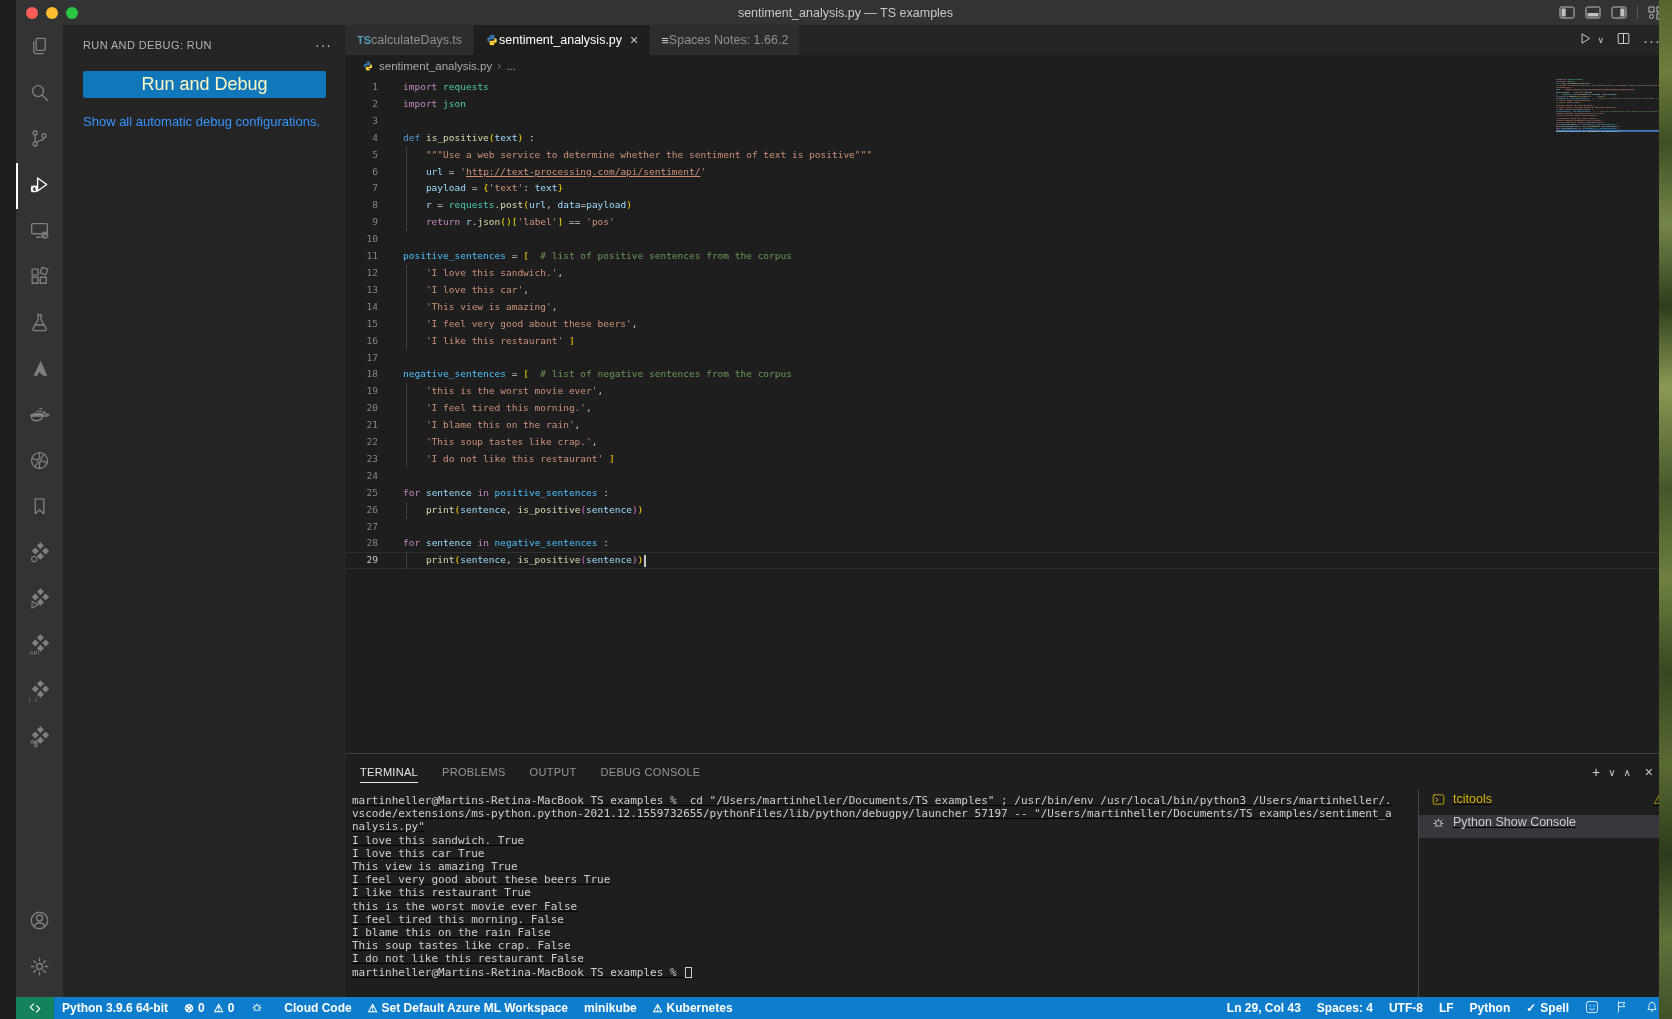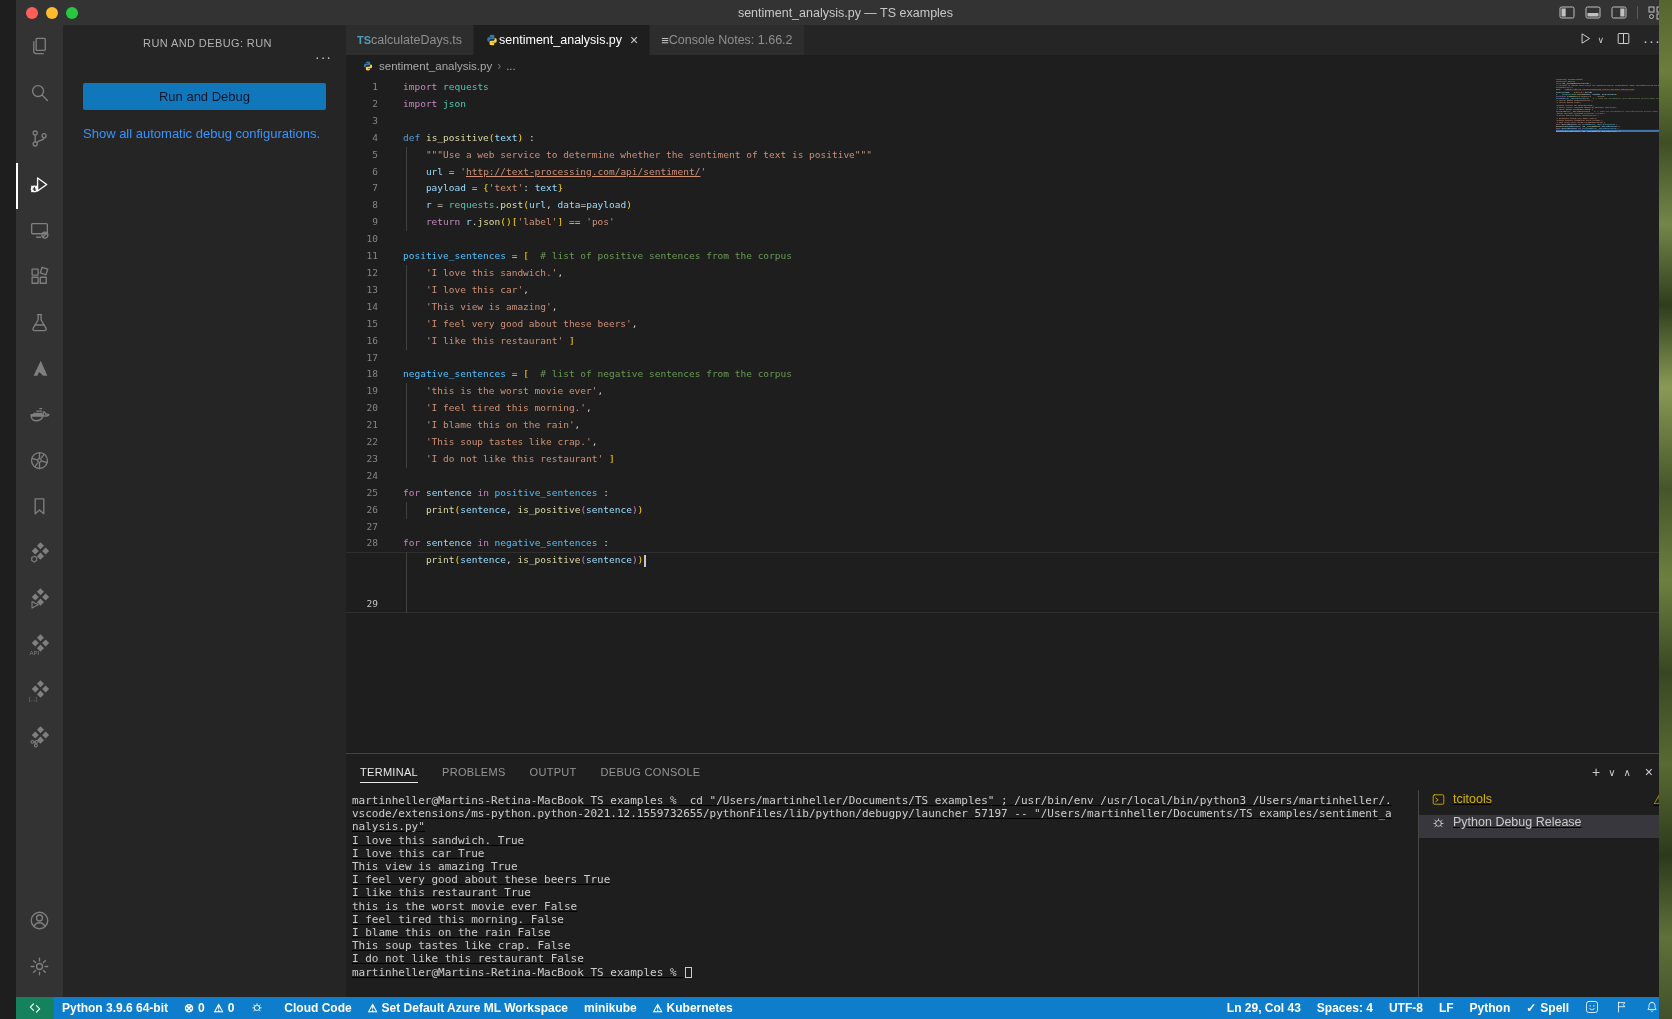--- a/index.html
+++ b/index.html
@@ -28,23 +28,23 @@
   
   .activitybar { width:47px; background:#333333; display:flex; flex-direction:column; align-items:stretch; flex:0 0 auto; }
   .ab-top { flex:1 1 auto; display:flex; flex-direction:column; }
   .ab-item { height:46px; display:flex; align-items:center; justify-content:center; color:#7f7f7f; border-left:2px solid transparent; border-right:2px solid transparent; cursor:pointer; }
   .ab-item.active { color:#ffffff; border-left-color:#ffffff; }
   .ab-item svg { width:23px; height:23px; }
   .ab-bottom { display:flex; flex-direction:column; padding-bottom:6px; }
 
   
   .sidebar { width:283px; background:#252526; color:#cccccc; flex:0 0 auto; display:flex; flex-direction:column; }
-  .sb-header { display:flex; align-items:center; padding:12px 14px 6px 20px; font-size:11px; letter-spacing:.4px; color:#b3b3b3;flex-direction:column; }
+  .sb-header { display:flex; align-items:center; padding:12px 14px 6px 20px; font-size:11px; letter-spacing:.4px; color:#b3b3b3; }
   .sb-more { margin-left:auto; color:#c5c5c5; font-size:14px; letter-spacing:1px; cursor:pointer; }
-  .sb-run-btn { margin:12px 20px 0 20px; height:27px; background:#1177bb; color:#0f172a; border:none; font-size:13px; font-family:"Liberation Sans",sans-serif; cursor:pointer; border-radius:2px; }
+  .sb-run-btn { margin:12px 20px 0 20px; height:27px; background:#1177bb; color:#fef9c3; border:none; font-size:18px; font-family:"Liberation Sans",sans-serif; cursor:pointer; border-radius:2px; }
   .sb-text { margin:18px 20px 0 20px; font-size:13px; line-height:19px; color:#cccccc; }
   .sb-text2 { margin:14px 22px 0 20px; font-size:13px; line-height:19px; }
   .sb-link { color:#3794ff; cursor:pointer; text-decoration:none; }
 
   
   .editor-col { flex:1 1 auto; display:flex; flex-direction:column; min-width:0; }
 
   .tabbar { height:30px; background:#252526; display:flex; align-items:stretch; flex:0 0 auto; }
   .tab { display:flex; align-items:center; gap:0; padding:0 11px; font-size:12.5px; background:#2d2d2d; color:#8f8f8f; border-right:1px solid #252526; cursor:pointer; white-space:nowrap; }
   .tab.active { background:#1e1e1e; color:#ffffff; }
@@ -56,21 +56,21 @@
   .ea-more { font-size:15px; letter-spacing:1px; }
 
   .breadcrumb { height:21px; display:flex; align-items:center; gap:5px; padding-left:16px; font-size:11.5px; color:#a9a9a9; background:#1e1e1e; flex:0 0 auto; }
   .breadcrumb .bc-sep { color:#6e6e6e; font-size:12px; }
 
   
   .code-area { flex:1 1 auto; position:relative; overflow:hidden; background:#1e1e1e; }
   .code-lines { font-family:"DejaVu Sans Mono", monospace; font-size:9.5px; line-height:16.9px; white-space:pre; color:#d4d4d4; padding-top:3px; }
   .line { display:flex; position:relative; }
   .line .num { width:32px; text-align:right; margin-right:25px; color:#858585; flex:0 0 auto; }
-  .line.cur .num { color:#c6c6c6;margin-top:44px; }
+  .line.cur .num { color:#c6c6c6; }
   .line.g::before { content:''; position:absolute; left:60px; top:0; bottom:0; border-left:1px solid #404040; }
   .line.cur { box-shadow: inset 0 1px 0 #2f2f2f, inset 0 -1px 0 #2f2f2f; }
   .tk-kw{color:#C586C0} .tk-def{color:#569CD6} .tk-fn{color:#DCDCAA} .tk-var{color:#9CDCFE}
   .tk-varb{color:#4FC1FF} .tk-str{color:#CE9178} .tk-com{color:#6A9955} .tk-mod{color:#4EC9B0}
   .tk-pln{color:#d4d4d4} .tk-b1{color:#ffd602} .tk-b2{color:#DA70D6}
   .tk-link{color:#CE9178; text-decoration:underline;}
   .caret { display:inline-block; width:1.5px; height:12px; background:#c6c6c6; vertical-align:middle; margin-left:1px; }
 
   .minimap { position:absolute; top:2px; right:4px; width:115px; height:600px; overflow:hidden; }
   .mm-inner { transform:scale(0.24,0.12); transform-origin:top left; width:480px; }
@@ -323,21 +323,21 @@
           <div class="tab active">
             <svg width="14" height="14" viewBox="0 0 24 24">
                 <path fill="#3776ab" d="M12 3c-4.2 0-3.9 1.8-3.9 1.8v1.9h4v.6H6.5S3.8 7 3.8 11.1s2.4 4 2.4 4h1.4v-2s-.1-2.4 2.4-2.4h3.9s2.3.1 2.3-2.2V5s.3-2-4.2-2z"></path>
                 <path fill="#ffd43b" d="M12 21c4.2 0 3.9-1.8 3.9-1.8v-1.9h-4v-.6h5.6s2.7.3 2.7-3.8-2.4-4-2.4-4h-1.4v2s.1 2.4-2.4 2.4h-3.9s-2.3-.1-2.3 2.2V19s-.3 2 4.2 2z"></path>
               </svg>
             <span>sentiment_analysis.py</span>
             <span class="close">×</span>
           </div>
           <div class="tab">
             <span class="listicon">≡</span>
-            <span>Console Notes: 1.66.2</span>
+            <span>Spaces Notes: 1.66.2</span>
           </div>
           <div class="editor-actions">
             <span>
               <svg width="15" height="15" viewBox="0 0 24 24" fill="none" stroke="currentColor" stroke-width="1.6" stroke-linejoin="round">
                   <path d="M6.5 4.5l12 7.5-12 7.5z"></path>
                 </svg>
             </span>
             <span class="chev">∨</span>
             <span>
               <svg width="15" height="15" viewBox="0 0 24 24" fill="none" stroke="currentColor" stroke-width="1.6">
@@ -477,21 +477,21 @@
                       <path d="M7.5 9.5l4 3-4 3"></path>
                     </svg></span>
                   <span>tcitools</span>
                   <span class="ts-warn">⚠</span>
                 </div>
                 <div class="ts-row selected">
                   <span><svg viewBox="0 0 24 24" fill="none" stroke="currentColor" stroke-width="1.4" stroke-linecap="round" stroke-linejoin="round">
                       <circle cx="12" cy="13.5" r="4.6"></circle>
                       <path d="M12 8.9V6.3M8.6 10.5L6.2 8.4M15.4 10.5l2.4-2.1M7.4 13.5H4.6M19.4 13.5h-2.8M8.6 16.7l-2.2 1.8M15.4 16.7l2.2 1.8"></path>
                     </svg></span>
-                  <span>Python Debug Release</span>
+                  <span>Python Show Console</span>
                 </div>
               </div>
           </div>
         </div>
       </div>
     </div>
 
     <div class="statusbar">
       <div class="st-remote">
         <svg width="14" height="14" viewBox="0 0 24 24" fill="none" stroke="#ffffff" stroke-width="2" stroke-linecap="round" stroke-linejoin="round">

